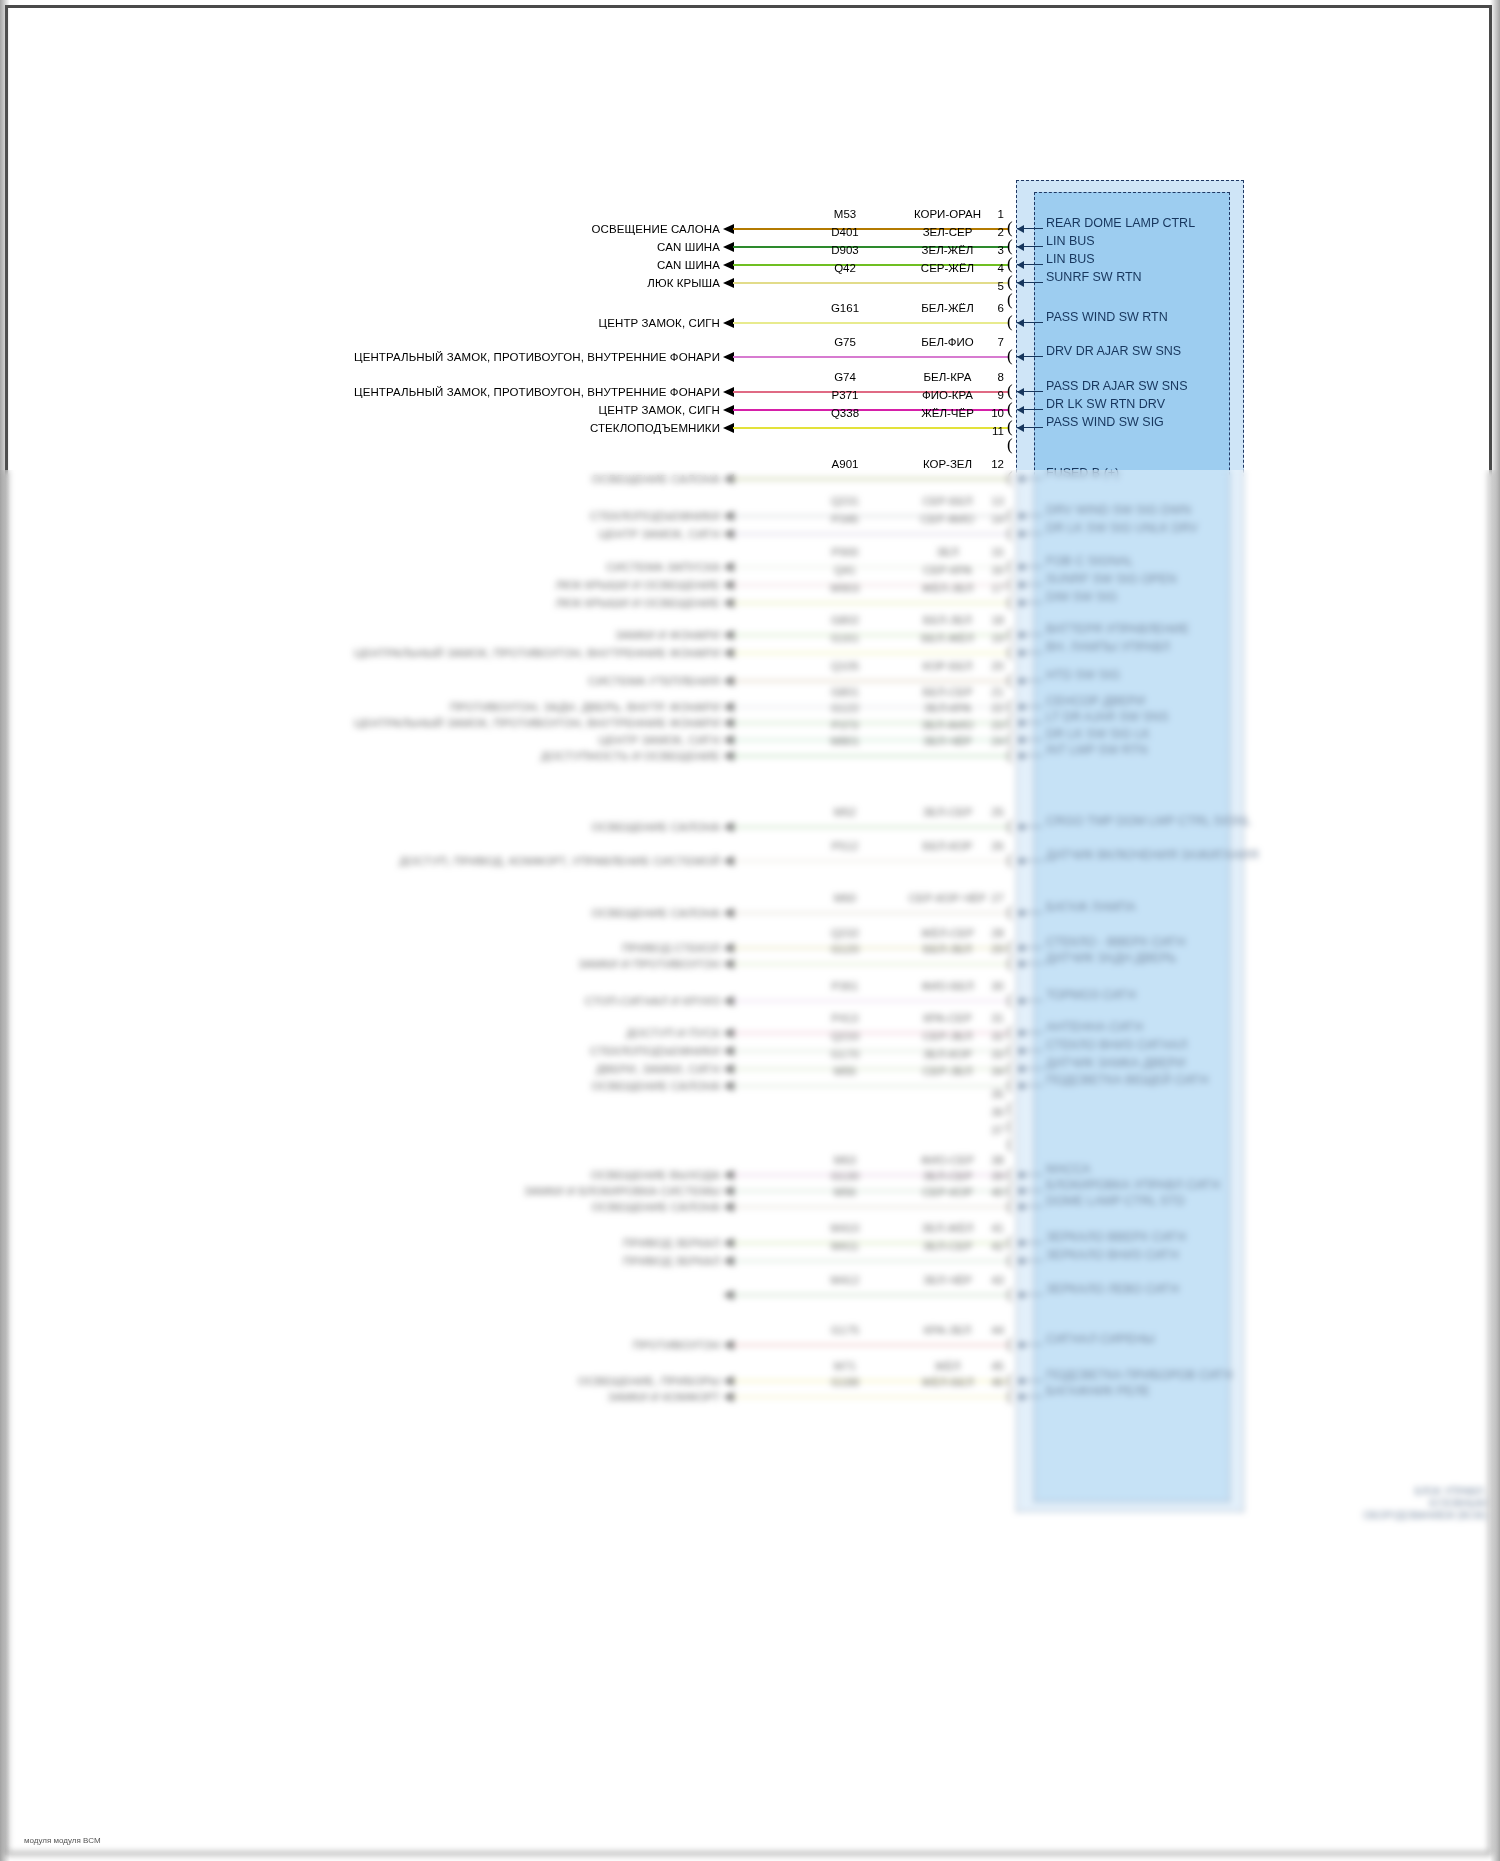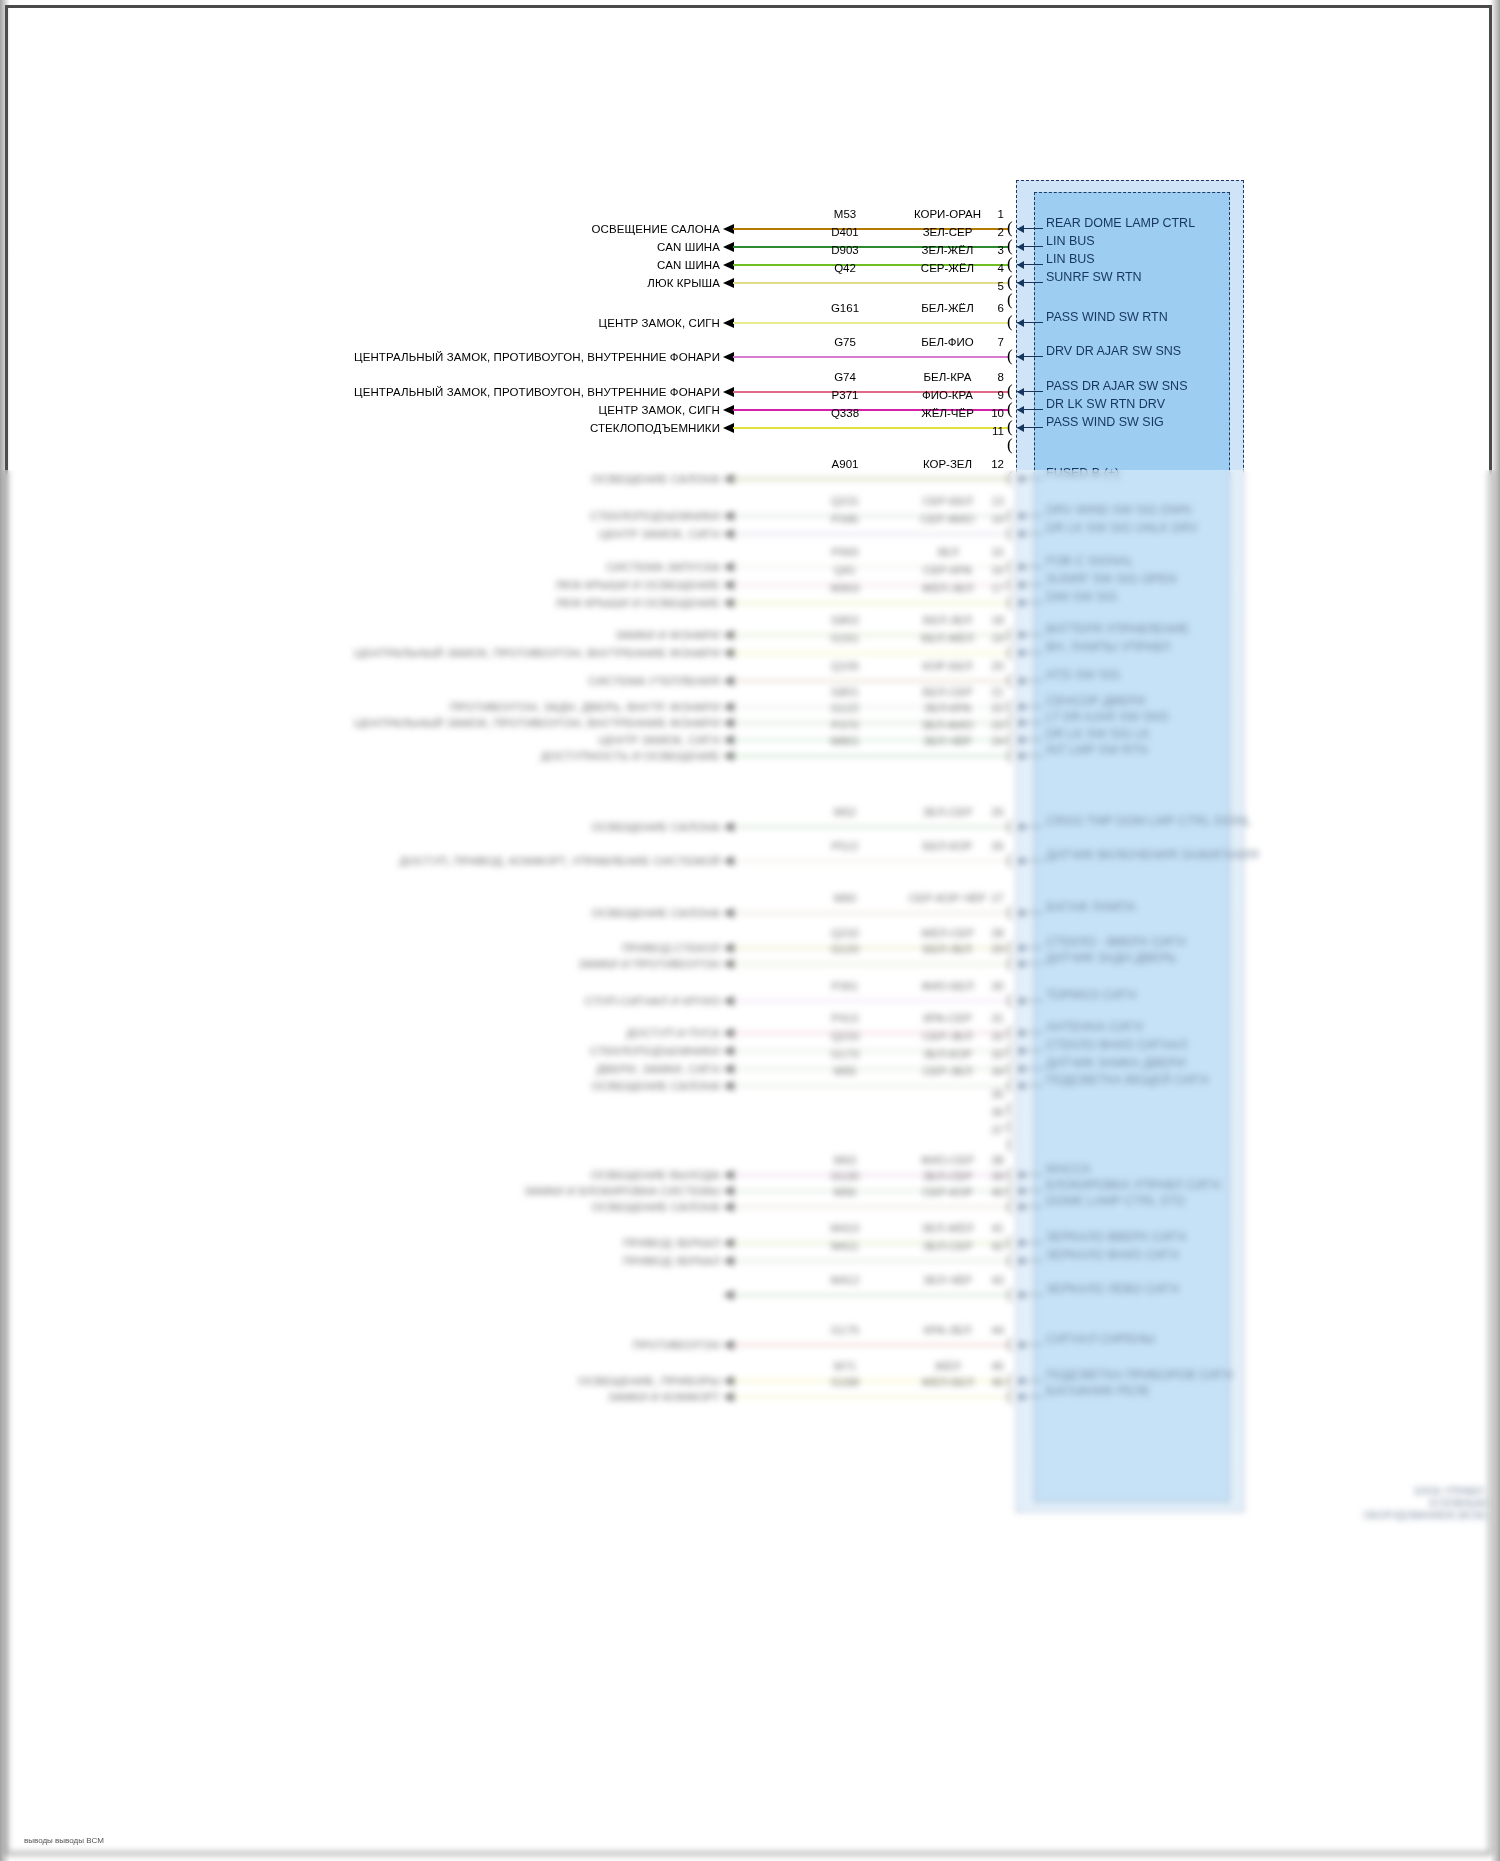--- a/index.html
+++ b/index.html
@@ -674,14 +674,14 @@
         </div>
       </div>
 
     <div class="mod-foot" style="top:1486px">БЛОК УПРАВЛ.</div>
     <div class="mod-foot" style="top:1498px">КУЗОВНЫМ</div>
     <div class="mod-foot" style="top:1510px">ОБОРУДОВАНИЕМ (BCM)</div>
   </div>
 
   <div id="focus-mask"></div>
   <div id="edge-shade"></div>
-  <div id="footer-note">выводы выводы BCM</div>
+  <div id="footer-note">модуля модуля BCM</div>
 </div>
 
 </body></html>

